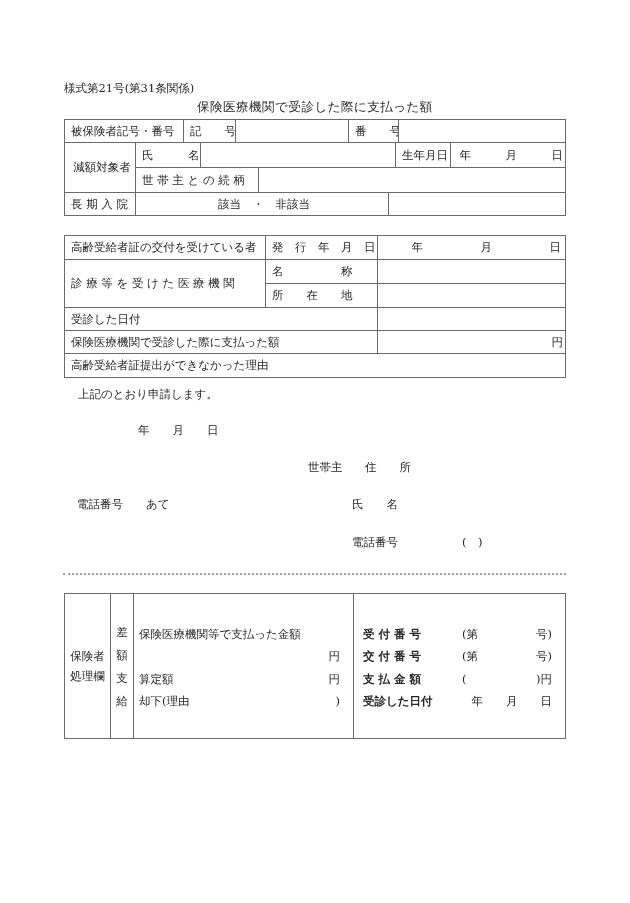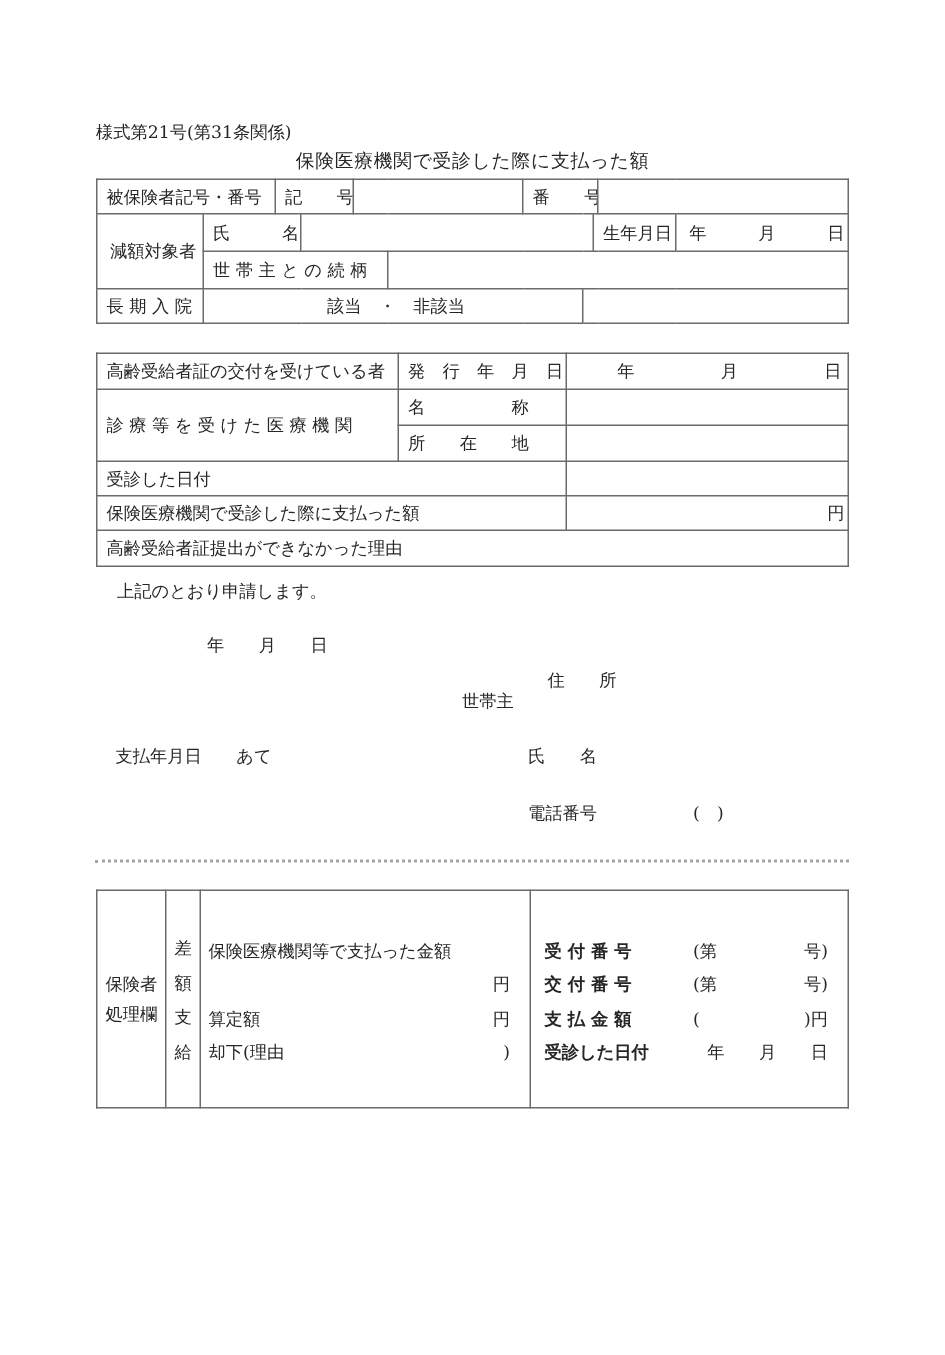--- a/index.html
+++ b/index.html
@@ -121,22 +121,22 @@
       </tr>
       <tr class="h24">
         <td colspan="3">高齢受給者証提出ができなかった理由</td>
       </tr>
     </tbody>
   </table>
 
   <div class="abs" style="left:78px;top:388px;">上記のとおり申請します。</div>
   <div class="abs" style="left:138px;top:424px;">年　　月　　日</div>
   <div class="abs" style="left:308px;top:461px;">世帯主</div>
-  <div class="abs" style="left:365px;top:447px;">住　　所</div>
-  <div class="abs" style="left:77px;top:498px;">支払年月日　　あて</div>
+  <div class="abs" style="left:365px;top:461px;">住　　所</div>
+  <div class="abs" style="left:77px;top:498px;">電話番号　　あて</div>
   <div class="abs" style="left:352px;top:498px;">氏　　名</div>
   <div class="abs" style="left:352px;top:536px;">電話番号</div>
   <div class="abs" style="left:462px;top:536px;">(　)</div>
 
   <div class="sep" style="left:63px;top:573px;width:503px;"></div>
 
   <table class="t" style="left:64px;top:593px;width:501px;">
     <colgroup>
       <col style="width:46px">
         <col style="width:23px">

